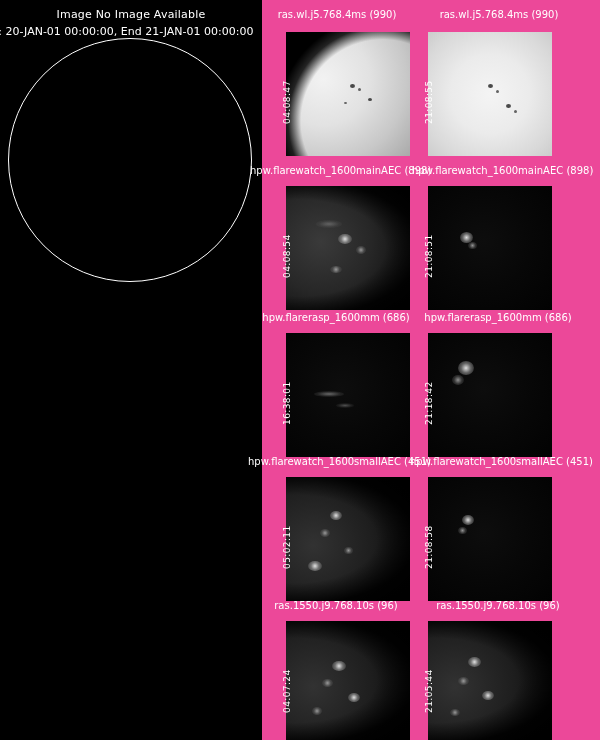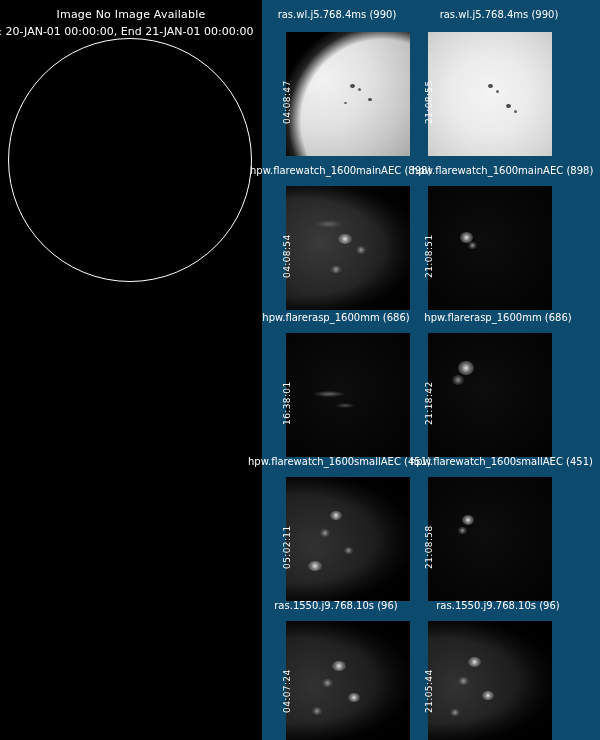--- a/index.html
+++ b/index.html
@@ -13,21 +13,21 @@
     position: relative;
     overflow: hidden;
     font-family: "DejaVu Sans", sans-serif;
     color: #ffffff;
   }
   .root {
     position: absolute;
     left: 0; top: 0;
     width: 600px;
     height: 740px;
-    background: #0c4a6e;
+    background: #ec4899;
   }
 
   
   .left-panel {
     position: absolute;
     left: 0; top: 0;
     width: 262px;
     height: 740px;
     background: #000000;
   }

